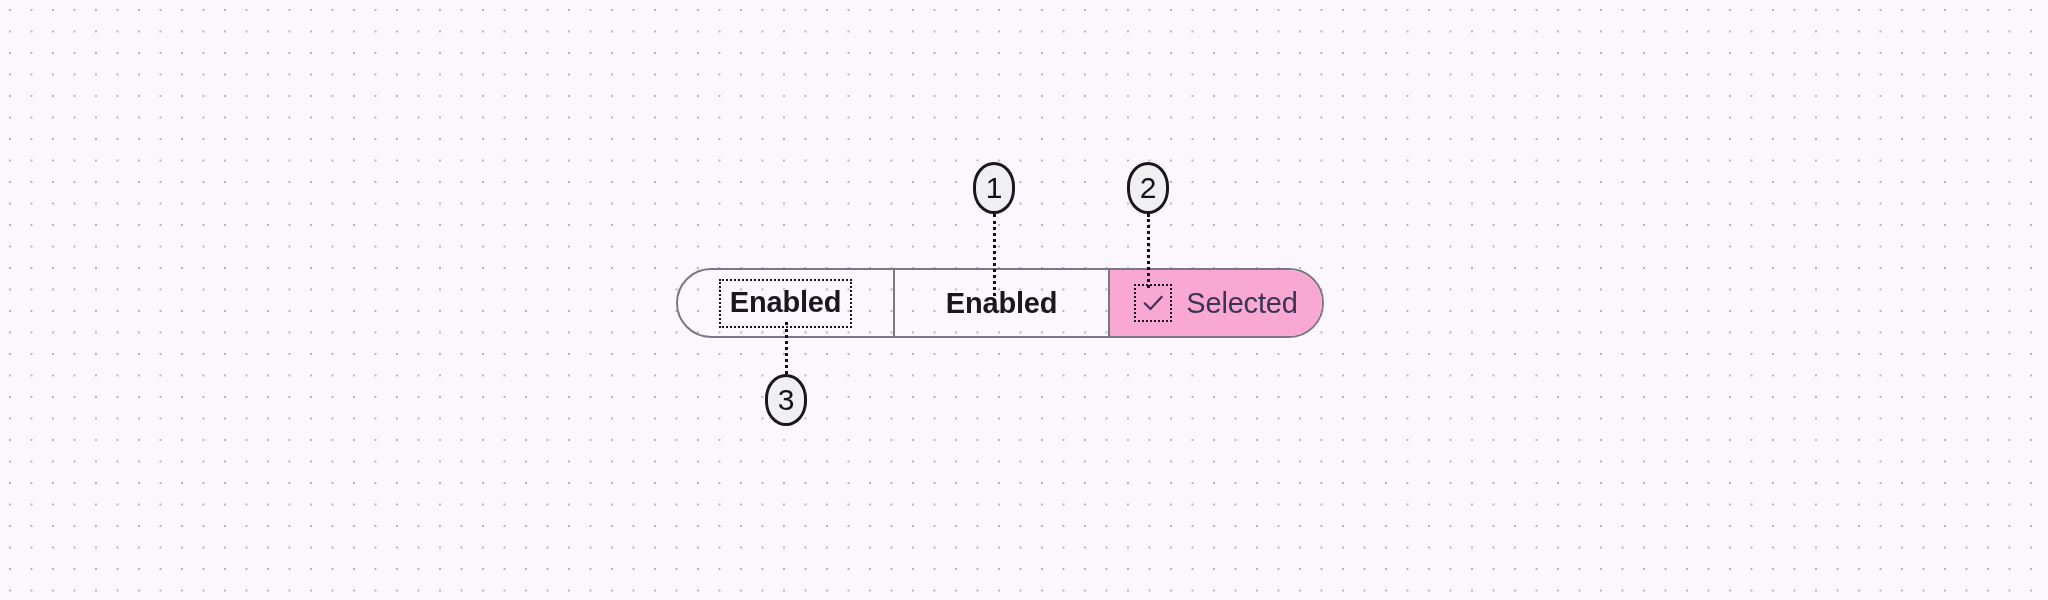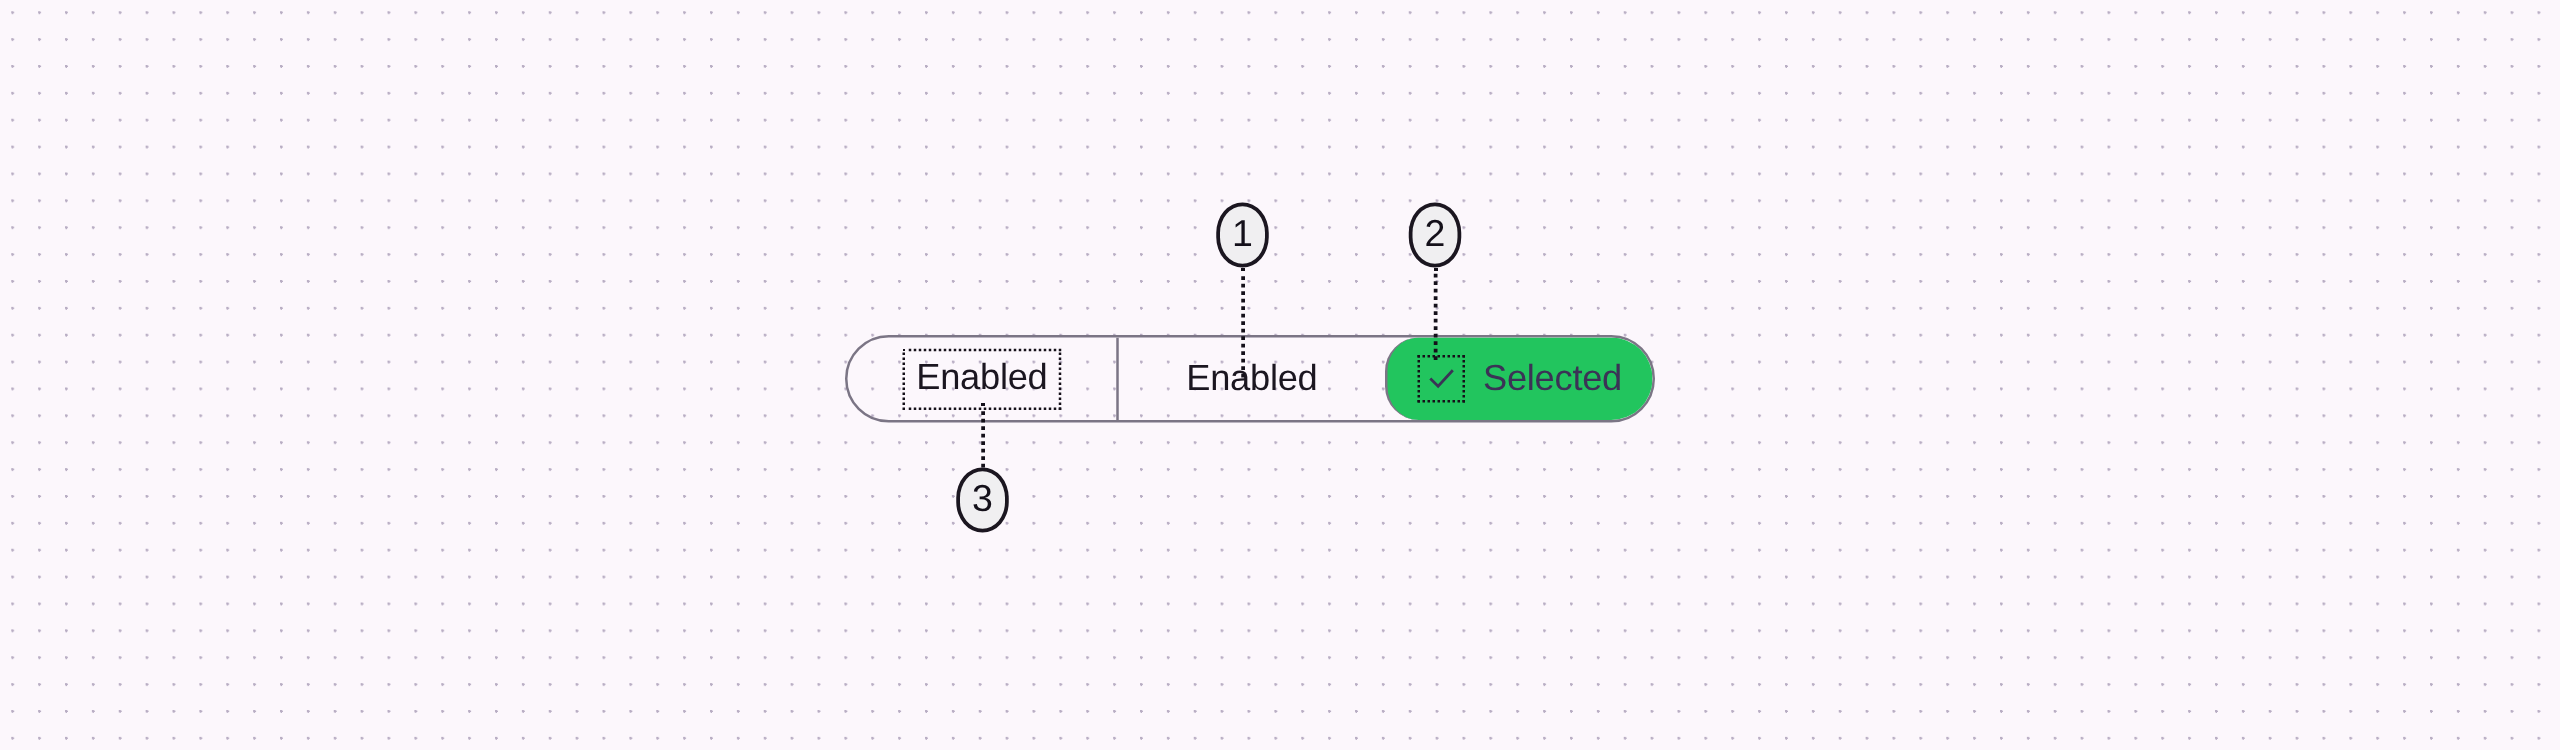--- a/index.html
+++ b/index.html
@@ -51,28 +51,27 @@
     justify-content: center;
     position: relative;
     box-sizing: border-box;
     background: transparent;
   }
   .segment-1 { width: 215px; }
   .segment-2 { width: 215px; border-left: 2px solid #7b7585; }
   .segment-3 {
     width: 214px;
     border-left: 2px solid #7b7585;
-    background: #22c55e;
+    background: #f9a8d4;
     gap: 14px;
-    border-radius: 27px;
   }
 
   .seg-label {
     font-size: 29px;
-    font-weight: normal;
+    font-weight: bold;
     color: #1b1620;
     letter-spacing: -0.2px;
     line-height: 1;
     white-space: nowrap;
   }
   .segment-3 .seg-label {
     color: #3b3356;
     font-weight: normal;
   }
 

